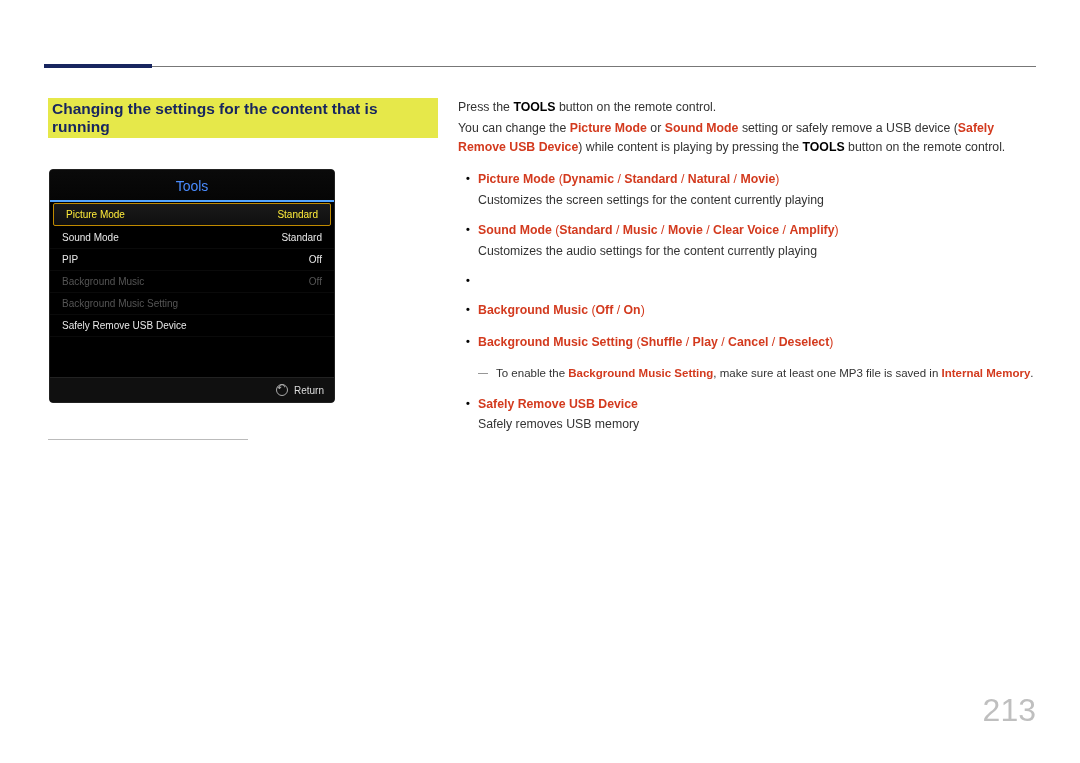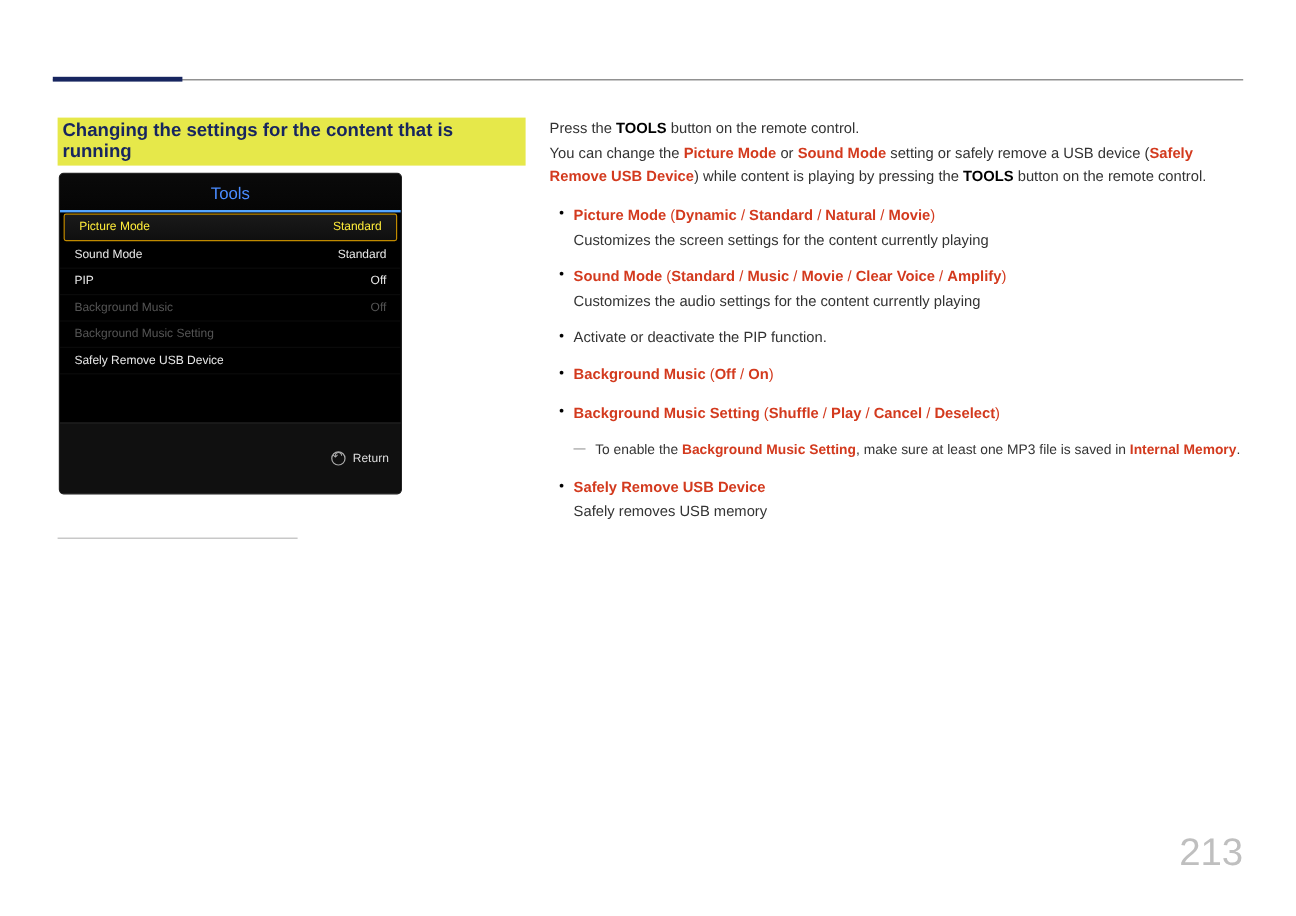--- a/index.html
+++ b/index.html
@@ -36,21 +36,21 @@
     gap: 20px;
   }
   .left-col { width: 390px; }
   .right-col { flex: 1; font-size: 12.3px; line-height: 1.5; }
   .section-title {
     background: #e6e84a;
     color: #17255f;
     font-weight: bold;
     font-size: 15.5px;
     padding: 2px 4px;
-    margin-bottom: 6px;
+    margin-bottom: 31px;
   }
   .tools-panel {
     width: 286px;
     background: #000;
     border-radius: 4px;
     color: #fff;
     font-size: 10px;
     overflow: hidden;
     border: 1px solid #222;
     margin-left: 1px;
@@ -77,21 +77,21 @@
   }
   .tools-row.sel .t-label, .tools-row.sel .t-val { color: #ffec3a; }
   .t-label { color: #e8e8e8; }
   .t-val { color: #e8e8e8; }
   .tools-row.dim .t-label, .tools-row.dim .t-val { color: #555; }
   .tools-spacer { height: 40px; }
   .tools-footer {
     display: flex;
     justify-content: flex-end;
     align-items: center;
-    padding: 23px 10px;
+    padding: 6px 10px;
     color: #ddd;
     font-size: 10px;
     gap: 6px;
     border-top: 1px solid #222;
     background: #101010;
   }
   .return-icon {
     display: inline-block;
     width: 12px; height: 12px;
     border: 1px solid #aaa;
@@ -220,21 +220,20 @@
           <div class="bullet-head">
             <span class="hl">Sound Mode</span><span class="hl-normal"> (</span><span class="hl">Standard</span><span class="hl-normal"> / </span><span class="hl">Music</span><span class="hl-normal"> / </span><span class="hl">Movie</span><span class="hl-normal"> / </span><span class="hl">Clear Voice</span><span class="hl-normal"> / </span><span class="hl">Amplify</span><span class="hl-normal">)</span>
           </div>
           <div>Customizes the audio settings for the content currently playing</div>
         </div>
       </div>
 
       <div class="bullet-item">
         <div class="dot">•</div>
         <div class="bcontent">
-          <div>Activate or deactivate the PIP function.</div>
         </div>
       </div>
 
       <div class="bullet-item">
         <div class="dot">•</div>
         <div class="bcontent">
           <div class="bullet-head">
             <span class="hl">Background Music</span><span class="hl-normal"> (</span><span class="hl">Off</span><span class="hl-normal"> / </span><span class="hl">On</span><span class="hl-normal">)</span>
           </div>
         </div>

